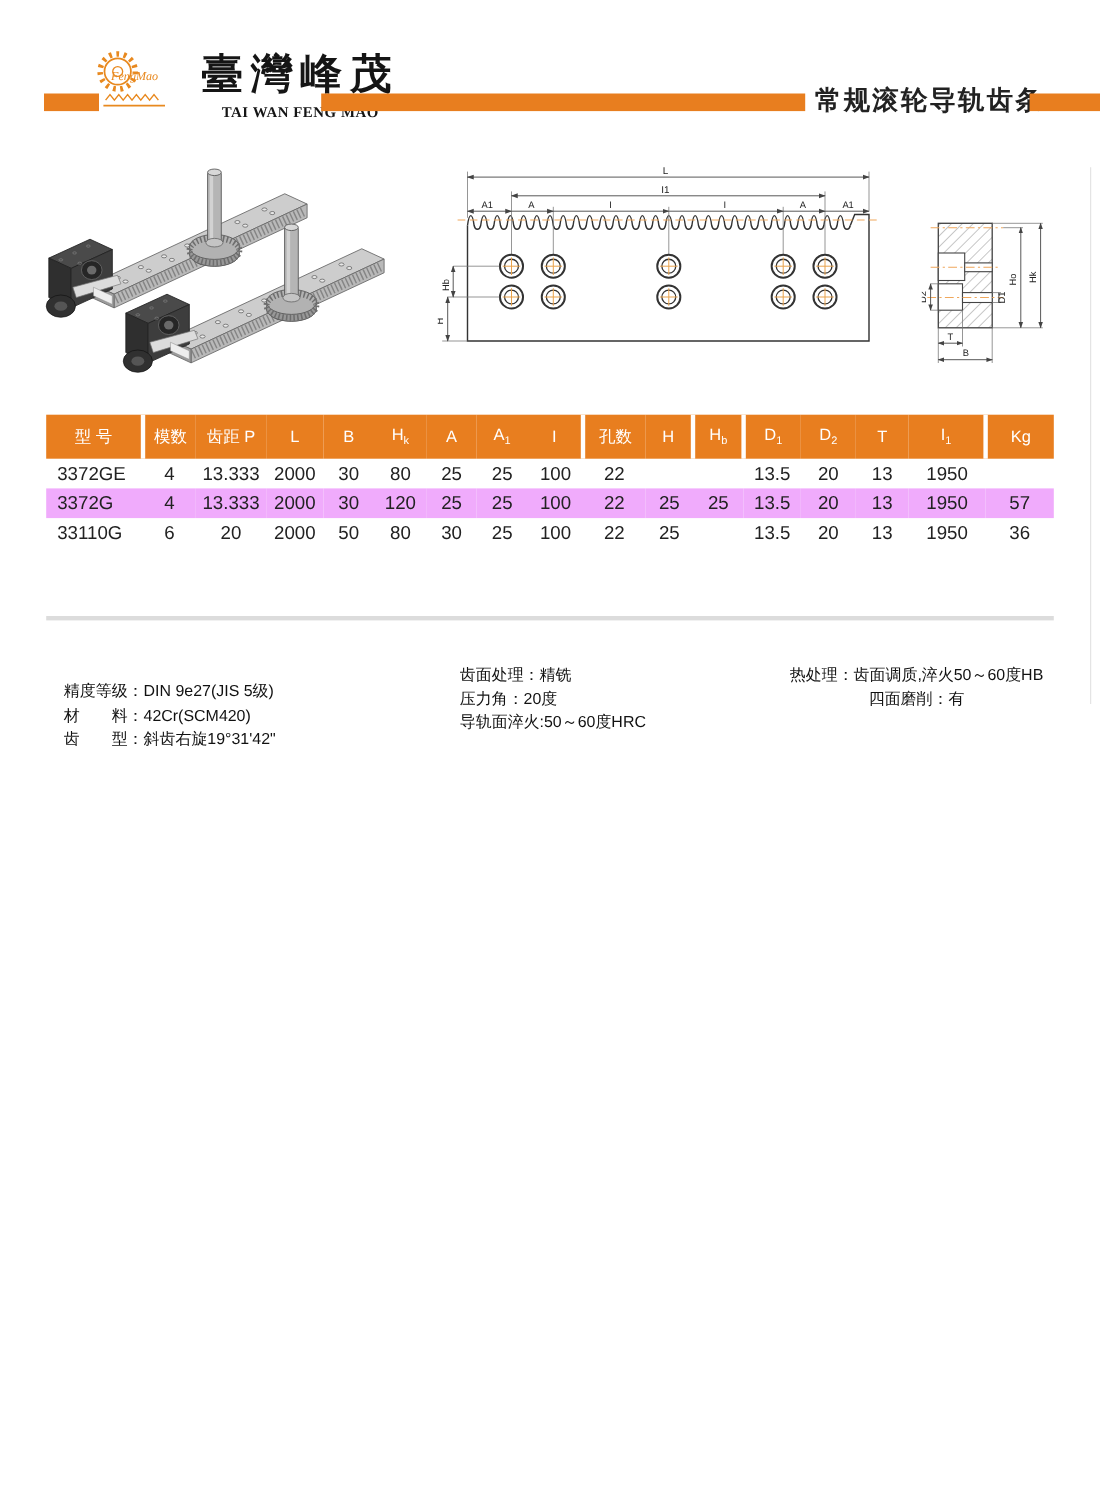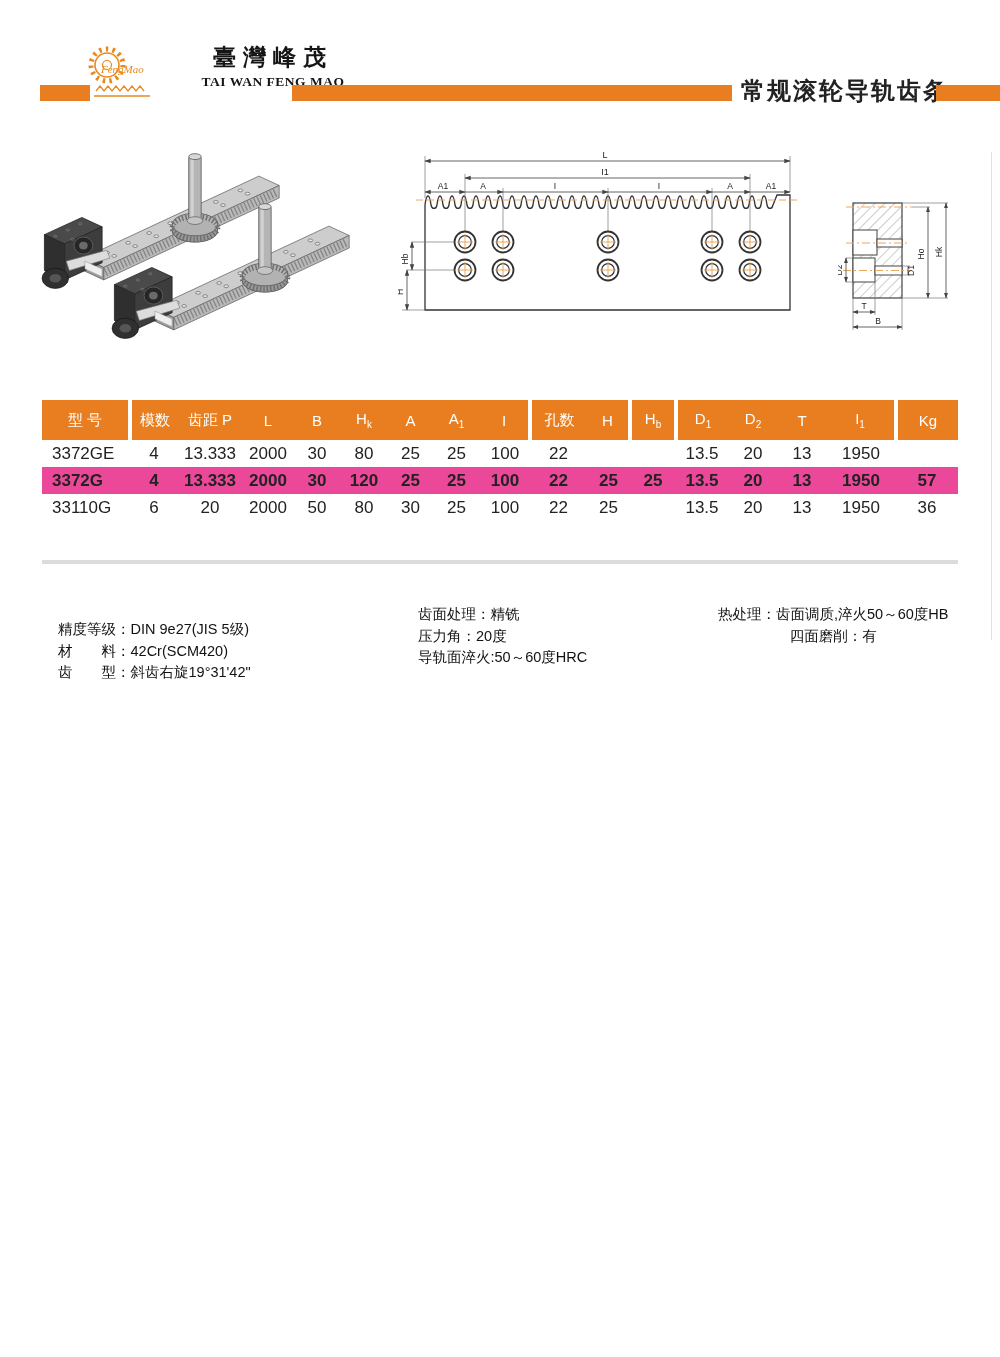--- a/index.html
+++ b/index.html
@@ -4,39 +4,39 @@
 <style>
   html,body{margin:0;padding:0;background:#fff;}
   .page{position:relative;width:1000px;height:1159px;background:#ffffff;overflow:hidden;
         font-family:"Liberation Sans",sans-serif;color:#1a1a1a;}
   .bar{position:absolute;background:#E87E1F;height:16px;}
   .bar-left{left:40px;top:85px;width:50px;}
   .bar-mid{left:292px;top:85px;width:440px;}
   .bar-right{left:936px;top:85px;width:64px;}
   .logo-box{position:absolute;left:86px;top:40px;width:80px;height:68px;}
   .company{position:absolute;left:160px;top:42px;width:226px;text-align:center;}
-  .company-cn{font-family:"Liberation Serif",serif;font-size:23px;font-weight:bold;
+  .company-cn{font-family:"Liberation Serif",serif;font-size:38px;font-weight:bold;
               letter-spacing:7px;color:#151515;white-space:nowrap;}
   .company-en{font-family:"Liberation Serif",serif;font-size:13.5px;font-weight:bold;
               letter-spacing:.5px;color:#151515;margin-top:1px;}
   .page-title{position:absolute;left:741px;top:75px;font-size:24px;font-weight:600;
               color:#222;letter-spacing:2px;white-space:nowrap;}
   .drawing{position:absolute;}
   .iso{left:30px;top:142px;width:378px;height:220px;}
   .front{left:398px;top:148px;width:425px;height:177px;}
   .sect{left:838px;top:190px;width:165px;height:150px;}
   .edge-line{position:absolute;left:991px;top:152px;width:1px;height:488px;background:#E2E2E2;}
-  #spec-table{position:absolute;left:42px;top:400px;width:916px;border-collapse:collapse;
+  #spec-table{position:absolute;left:42px;top:377px;width:916px;border-collapse:collapse;
               table-layout:fixed;}
   #spec-table th{background:#E87E1F;color:#fff;font-weight:normal;font-size:15px;height:40px;
                  text-align:center;padding:0;}
   #spec-table th.sep{border-left:4px solid #fff;}
   #spec-table th sub{font-size:10px;}
   #spec-table td{font-size:17px;color:#222;text-align:center;height:27px;padding:0;}
-  #spec-table tr.alt{background:#ec4899;font-weight:bold;}
+  #spec-table tr.alt{background:#f0abfc;}
   #spec-table td.model{text-align:left;padding-left:10px;}
   .table-strip{position:absolute;left:42px;top:560px;width:916px;height:4px;background:#DCDCDC;}
   .specs-col{position:absolute;font-size:14.5px;color:#111;}
   .specs-left{left:58px;top:619px;}
   .specs-mid{left:418px;top:604px;}
   .specs-right{left:718px;top:604px;text-align:center;}
   .spec-line{line-height:21.5px;white-space:nowrap;}
   .foot-bar-left{position:absolute;left:0;top:1315px;width:803px;height:9px;background:#E87E1F;}
   .foot-bar-right{position:absolute;left:952px;top:1315px;width:48px;height:9px;background:#E87E1F;}
   .foot-text{position:absolute;left:806px;top:1306px;width:142px;text-align:center;font-size:15px;

